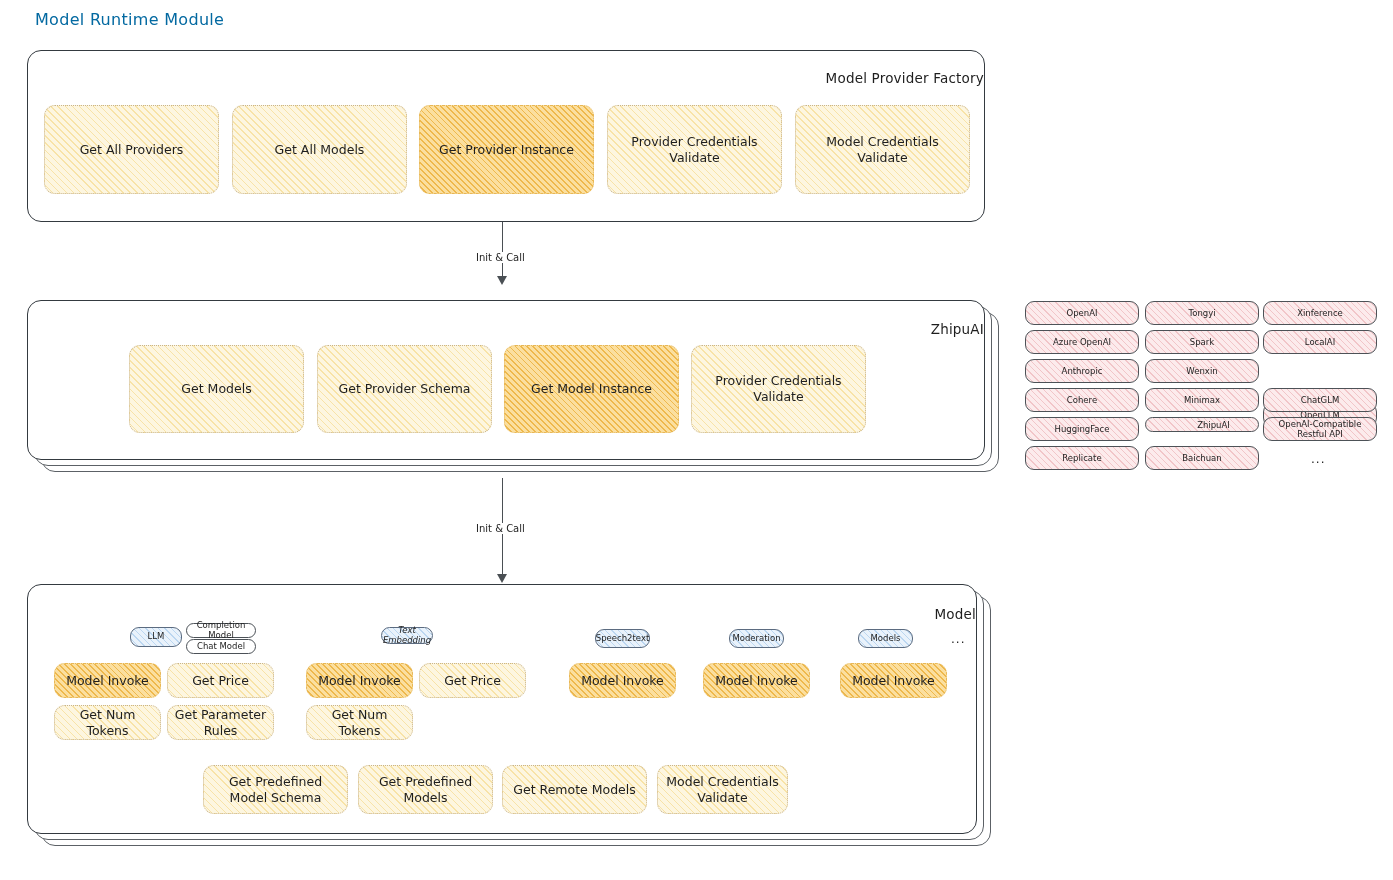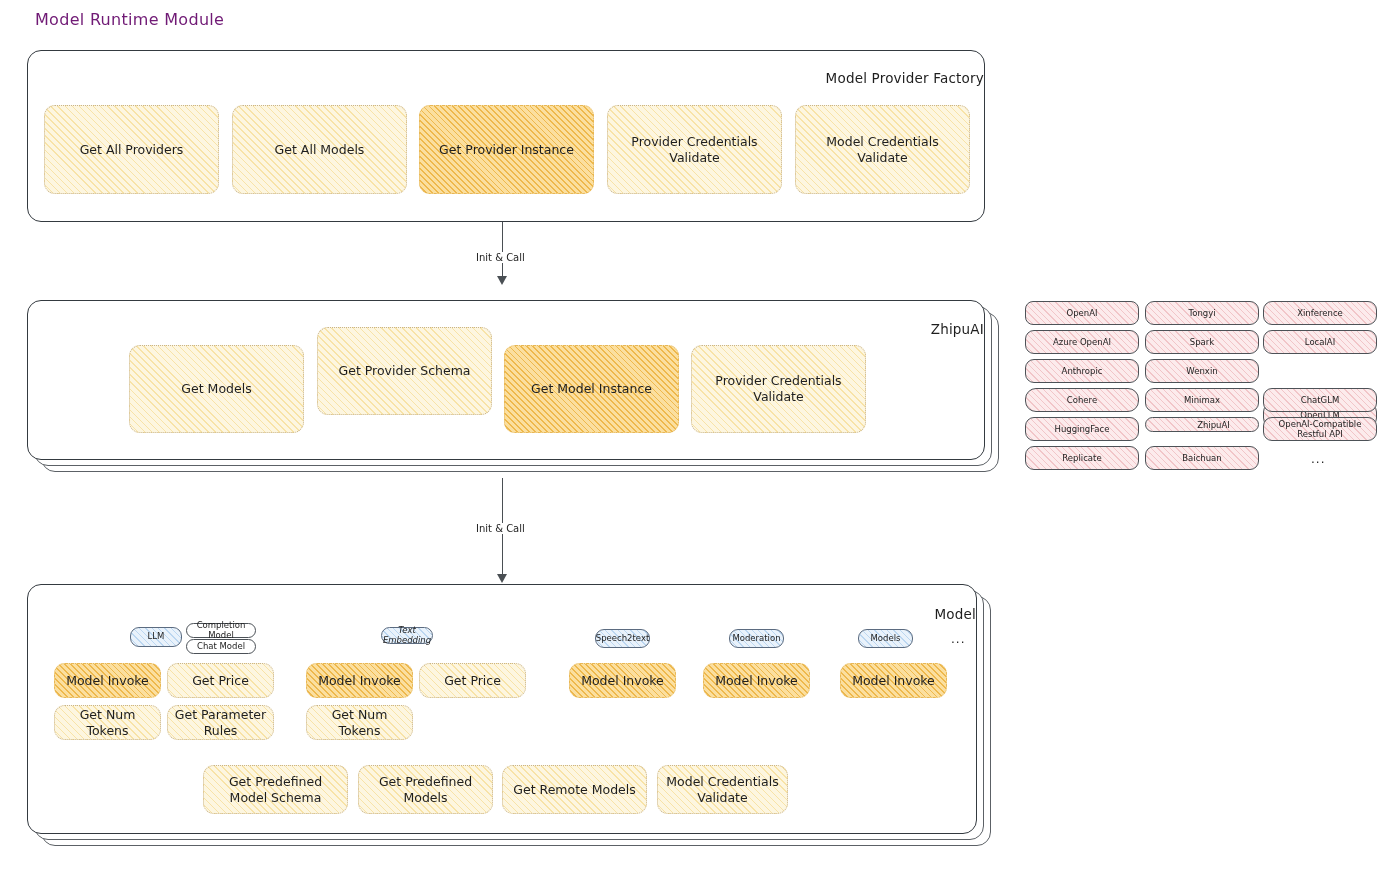--- a/index.html
+++ b/index.html
@@ -4,21 +4,21 @@
 <title>Model Runtime Module</title>
 <style>
   html,body{margin:0;padding:0;background:#ffffff;}
   body{
     width:1393px;height:880px;position:relative;overflow:hidden;
     font-family:"DejaVu Sans","Liberation Sans",sans-serif;
     color:#1e1e1e;
   }
   
   #page-title{
-    position:absolute;left:35px;top:10px;font-size:16px;letter-spacing:.3px;color:#701a75;
+    position:absolute;left:35px;top:10px;font-size:16px;letter-spacing:.3px;color:#0369a1;
   }
 
   
   .sketch-box{
     position:absolute;
     background:#ffffff;
     border:1.15px solid #343a40;
     border-radius:14px;
     box-sizing:border-box;
   }
@@ -125,28 +125,28 @@
 <div class="arrow-line" style="left:502px;top:222px;height:56px;"></div>
 <div class="arrow-head" style="left:497px;top:276px;"></div>
 <div class="arrow-label" style="left:472px;top:252px;">Init &amp; Call</div>
 
 <div class="stack-layer" style="left:41px;top:312px;width:958px;height:160px;"></div>
 <div class="stack-layer" style="left:34px;top:306px;width:958px;height:160px;"></div>
 <div class="sketch-box" style="left:27px;top:300px;width:958px;height:160px;">
   <div class="box-title" style="top:20px;">ZhipuAI</div>
 </div>
 <div class="chip" style="left:129px;top:345px;width:175px;height:88px;">Get Models</div>
-<div class="chip" style="left:317px;top:327px;width:175px;height:88px;text-align:right;">Get Provider Schema</div>
+<div class="chip" style="left:317px;top:345px;width:175px;height:88px;text-align:right;">Get Provider Schema</div>
 <div class="chip hl" style="left:504px;top:345px;width:175px;height:88px;">Get Model Instance</div>
 <div class="chip" style="left:691px;top:345px;width:175px;height:88px;">Provider Credentials Validate</div>
 
-<div class="ptag" style="left:1025px;top:301px;width:114px;height:24px;border-radius:8px;">OpenAI</div>
+<div class="ptag" style="left:1025px;top:301px;width:114px;height:24px;">OpenAI</div>
 <div class="ptag" style="left:1025px;top:330px;width:114px;height:24px;">Azure OpenAI</div>
 <div class="ptag" style="left:1025px;top:359px;width:114px;height:24px;">Anthropic</div>
-<div class="ptag" style="left:1025px;top:388px;width:114px;height:24px;border-radius:11px;">Cohere</div>
+<div class="ptag" style="left:1025px;top:388px;width:114px;height:24px;">Cohere</div>
 <div class="ptag" style="left:1025px;top:417px;width:114px;height:24px;">HuggingFace</div>
 <div class="ptag" style="left:1025px;top:446px;width:114px;height:24px;">Replicate</div>
 
 <div class="ptag" style="left:1145px;top:301px;width:114px;height:24px;">Tongyi</div>
 <div class="ptag" style="left:1145px;top:330px;width:114px;height:24px;">Spark</div>
 <div class="ptag" style="left:1145px;top:359px;width:114px;height:24px;">Wenxin</div>
 <div class="ptag" style="left:1145px;top:388px;width:114px;height:24px;">Minimax</div>
 <div class="ptag" style="left:1145px;top:417px;width:114px;height:15px;padding-left:23px;">ZhipuAI</div>
 <div class="ptag" style="left:1145px;top:446px;width:114px;height:24px;">Baichuan</div>
 

